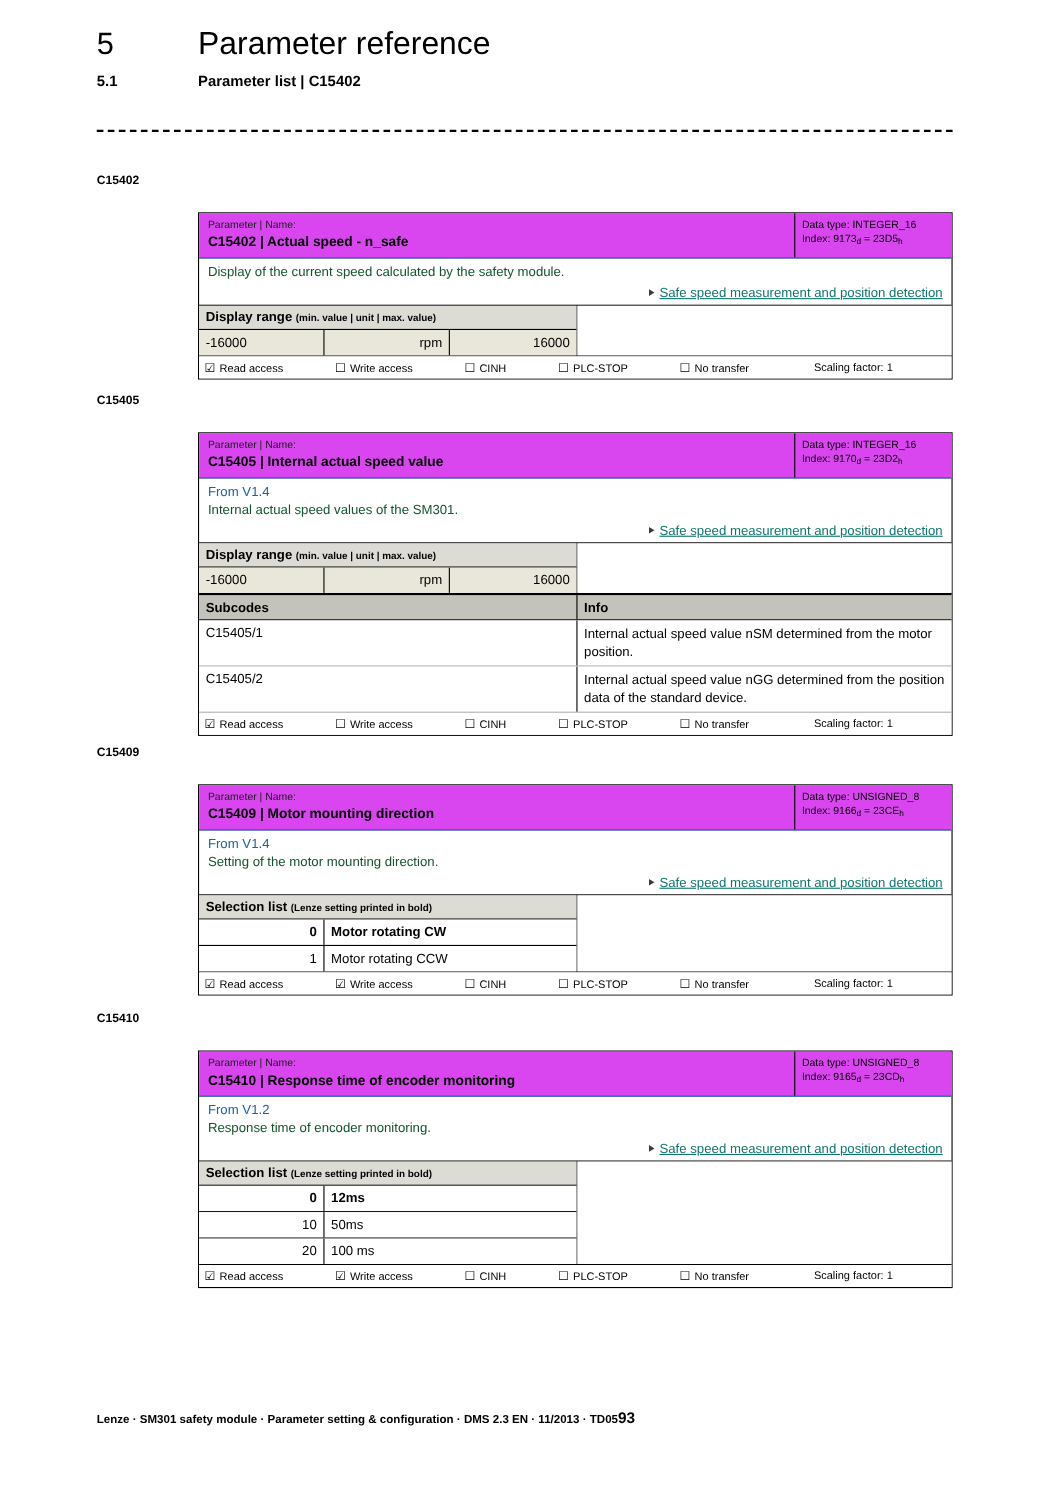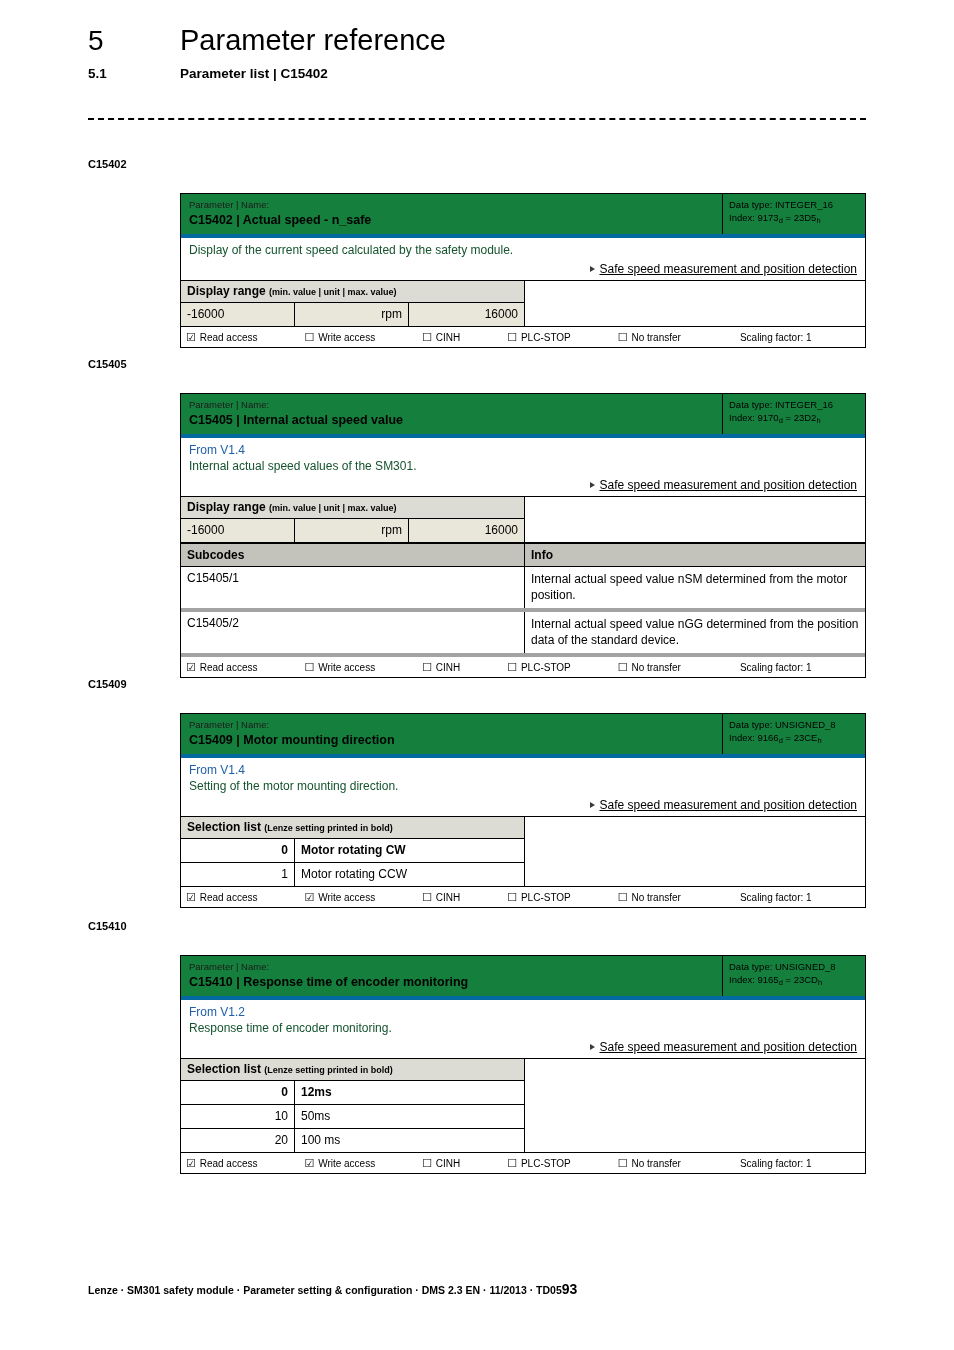--- a/index.html
+++ b/index.html
@@ -84,22 +84,22 @@
     background: #fff;
     font-size: 11.5px;
   }
   .ptable .row {
     display: flex;
     align-items: stretch;
   }
 
   
   .title-band {
-    background: #15803d;
-    border-bottom: 4px solid #0369a1;
+    background: #d946ef;
+    border-bottom: 1px solid #0369a1;
   }
   .title-left {
     flex: 1 1 auto;
     padding: 4px 8px 6px 8px;
     box-sizing: border-box;
     border-right: 1px solid #000;
   }
   .title-kicker {
     font-size: 9.5px;
     line-height: 13px;
@@ -141,21 +141,21 @@
     font-size: 12px;
     line-height: 17px;
     color: #14532d;
   }
   .xref-line {
     text-align: right;
     margin-top: 3px;
     white-space: nowrap;
   }
   .xref {
-    color: #000000;
+    color: #0f766e;
     font-size: 12px;
     text-decoration: underline;
   }
   .tri {
     display: inline-block;
     width: 0;
     height: 0;
     border-left: 5px solid #3b3b3b;
     border-top: 3.5px solid transparent;
     border-bottom: 3.5px solid transparent;
@@ -232,21 +232,21 @@
   .sub-head .sh-right {
     flex: 1 1 auto;
     box-sizing: border-box;
     font-size: 12px;
     font-weight: 700;
     padding: 0 6px;
     line-height: 22px;
   }
   .sub-row {
     display: flex;
-    border-bottom: 4px solid #a3a3a3;
+    border-bottom: 1px solid #a3a3a3;
     background: #fff;
   }
   .sub-row .sr-left {
     flex: 0 0 344px;
     box-sizing: border-box;
     border-right: 1px solid #000;
     font-size: 12px;
     padding: 4px 6px 5px 6px;
   }
   .sub-row .sr-right {

